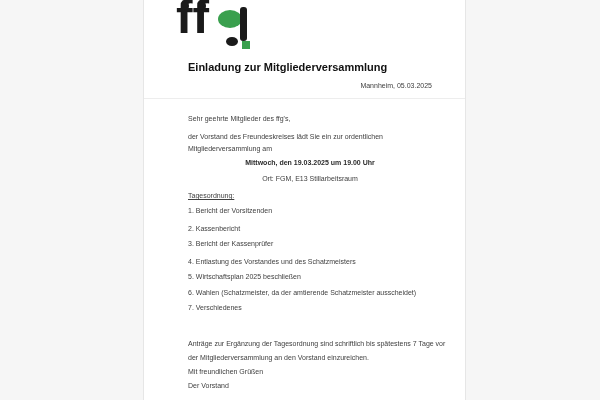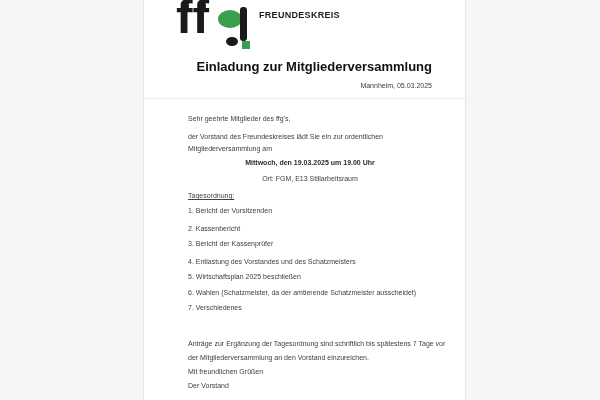--- a/index.html
+++ b/index.html
@@ -63,24 +63,24 @@
     position: absolute;
     left: 44px;
     width: 244px;
     font-size: 7px;
     color: #404040;
     line-height: 9px;
     white-space: nowrap;
   }
   .title-line {
     top: 60px;
-    font-size: 13px;
+    font-size: 11px;
     font-weight: bold;
     color: #111111;
-    text-align: right;
+    text-align: left;
     line-height: 14px;
   }
   .date-line   { top: 81px;  text-align: right; }
   .centered    { text-align: center; }
   .bold        { font-weight: bold; color: #2b2b2b; }
   .underlined  { text-decoration: underline; }
 </style>
 </head>
 <body>
 
@@ -89,21 +89,20 @@
   <div class="logo-mark">
     <span class="logo-ff">ff</span>
     <span class="logo-dot d1"></span>
     <span class="logo-dot d2"></span>
     <span class="g-bowl"></span>
     <span class="g-stem"></span>
     <span class="g-tail"></span>
     <span class="g-foot"></span>
   </div>
   <div class="logo-text">
-    <div>FREUNDESKREIS</div>
   </div>
 
   <div class="line title-line">Einladung zur Mitgliederversammlung</div>
   <div class="line date-line">Mannheim, 05.03.2025</div>
   <div class="header-divider"></div>
 
   <div class="line" style="top:114px">Sehr geehrte Mitglieder des ffg's,</div>
   <div class="line" style="top:132px">der Vorstand des Freundeskreises lädt Sie ein zur ordentlichen</div>
   <div class="line" style="top:144px">Mitgliederversammlung am</div>
 

